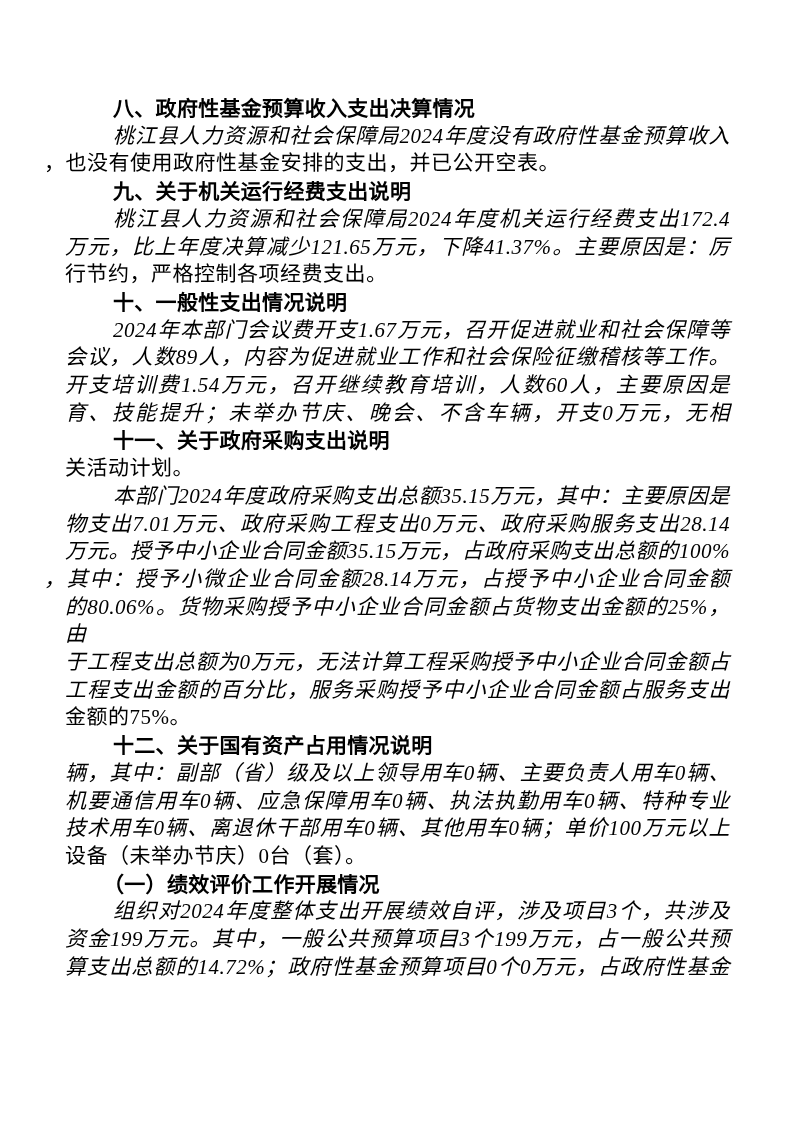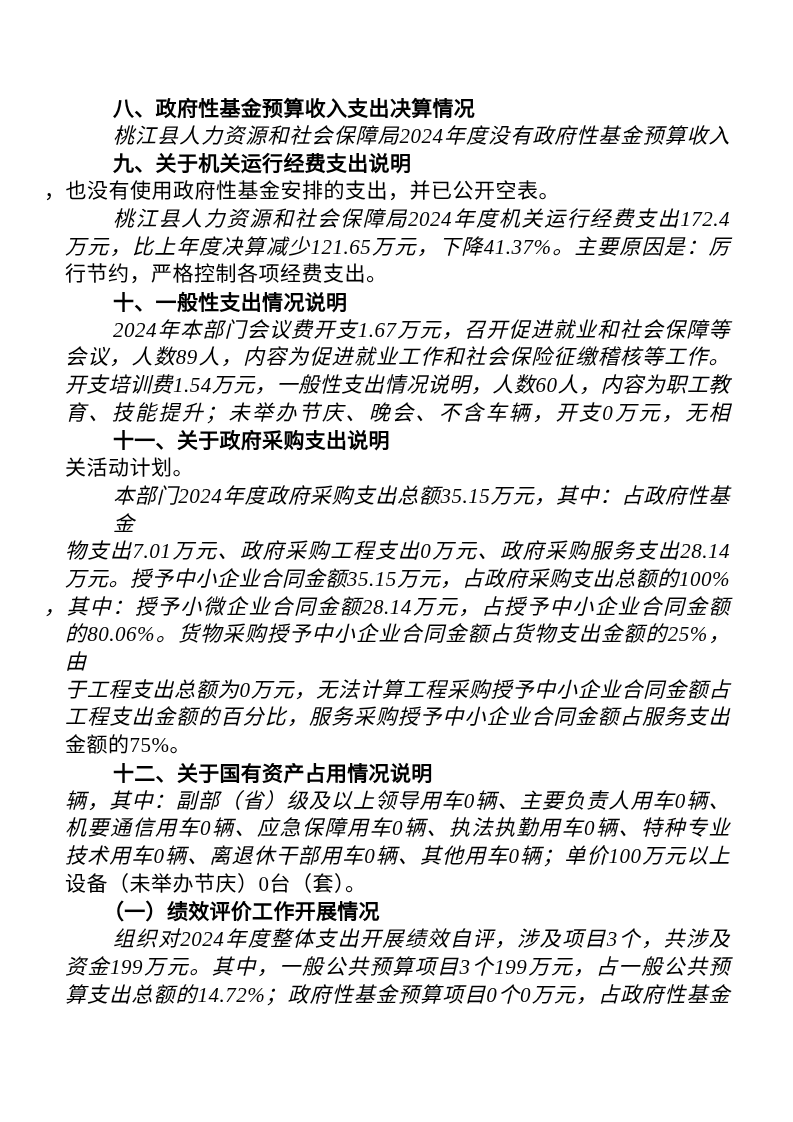--- a/index.html
+++ b/index.html
@@ -54,33 +54,33 @@
     padding-left: 38px;
   }
 </style>
 </head>
 <body>
 
 <div class="page">
   <div class="doc" id="doc">
       <div class="line heading">八、政府性基金预算收入支出决算情况</div>
       <div class="line body indent just">桃江县人力资源和社会保障局2024年度没有政府性基金预算收入</div>
+      <div class="line body hang">，也没有使用政府性基金安排的支出，并已公开空表。</div>
       <div class="line heading">九、关于机关运行经费支出说明</div>
-      <div class="line body hang">，也没有使用政府性基金安排的支出，并已公开空表。</div>
       <div class="line body indent just">桃江县人力资源和社会保障局2024年度机关运行经费支出172.4</div>
       <div class="line body just">万元，比上年度决算减少121.65万元，下降41.37%。主要原因是：厉</div>
       <div class="line body">行节约，严格控制各项经费支出。</div>
       <div class="line heading">十、一般性支出情况说明</div>
       <div class="line body indent just">2024年本部门会议费开支1.67万元，召开促进就业和社会保障等</div>
       <div class="line body just">会议，人数89人，内容为促进就业工作和社会保险征缴稽核等工作。</div>
-      <div class="line body just">开支培训费1.54万元，一般性支出情况说明，人数60人，内容为职工教</div>
+      <div class="line body just">开支培训费1.54万元，召开继续教育培训，人数60人，主要原因是</div>
       <div class="line body just">育、技能提升；未举办节庆、晚会、不含车辆，开支0万元，无相</div>
       <div class="line heading">十一、关于政府采购支出说明</div>
       <div class="line body">关活动计划。</div>
-      <div class="line body indent just">本部门2024年度政府采购支出总额35.15万元，其中：占政府性基金</div>
+      <div class="line body indent just">本部门2024年度政府采购支出总额35.15万元，其中：主要原因是</div>
       <div class="line body just">物支出7.01万元、政府采购工程支出0万元、政府采购服务支出28.14</div>
       <div class="line body just">万元。授予中小企业合同金额35.15万元，占政府采购支出总额的100%</div>
       <div class="line body hang just">，其中：授予小微企业合同金额28.14万元，占授予中小企业合同金额</div>
       <div class="line body just">的80.06%。货物采购授予中小企业合同金额占货物支出金额的25%，由</div>
       <div class="line body just">于工程支出总额为0万元，无法计算工程采购授予中小企业合同金额占</div>
       <div class="line body just">工程支出金额的百分比，服务采购授予中小企业合同金额占服务支出</div>
       <div class="line body">金额的75%。</div>
       <div class="line heading">十二、关于国有资产占用情况说明</div>
       <div class="line body just">辆，其中：副部（省）级及以上领导用车0辆、主要负责人用车0辆、</div>
       <div class="line body just">机要通信用车0辆、应急保障用车0辆、执法执勤用车0辆、特种专业</div>

